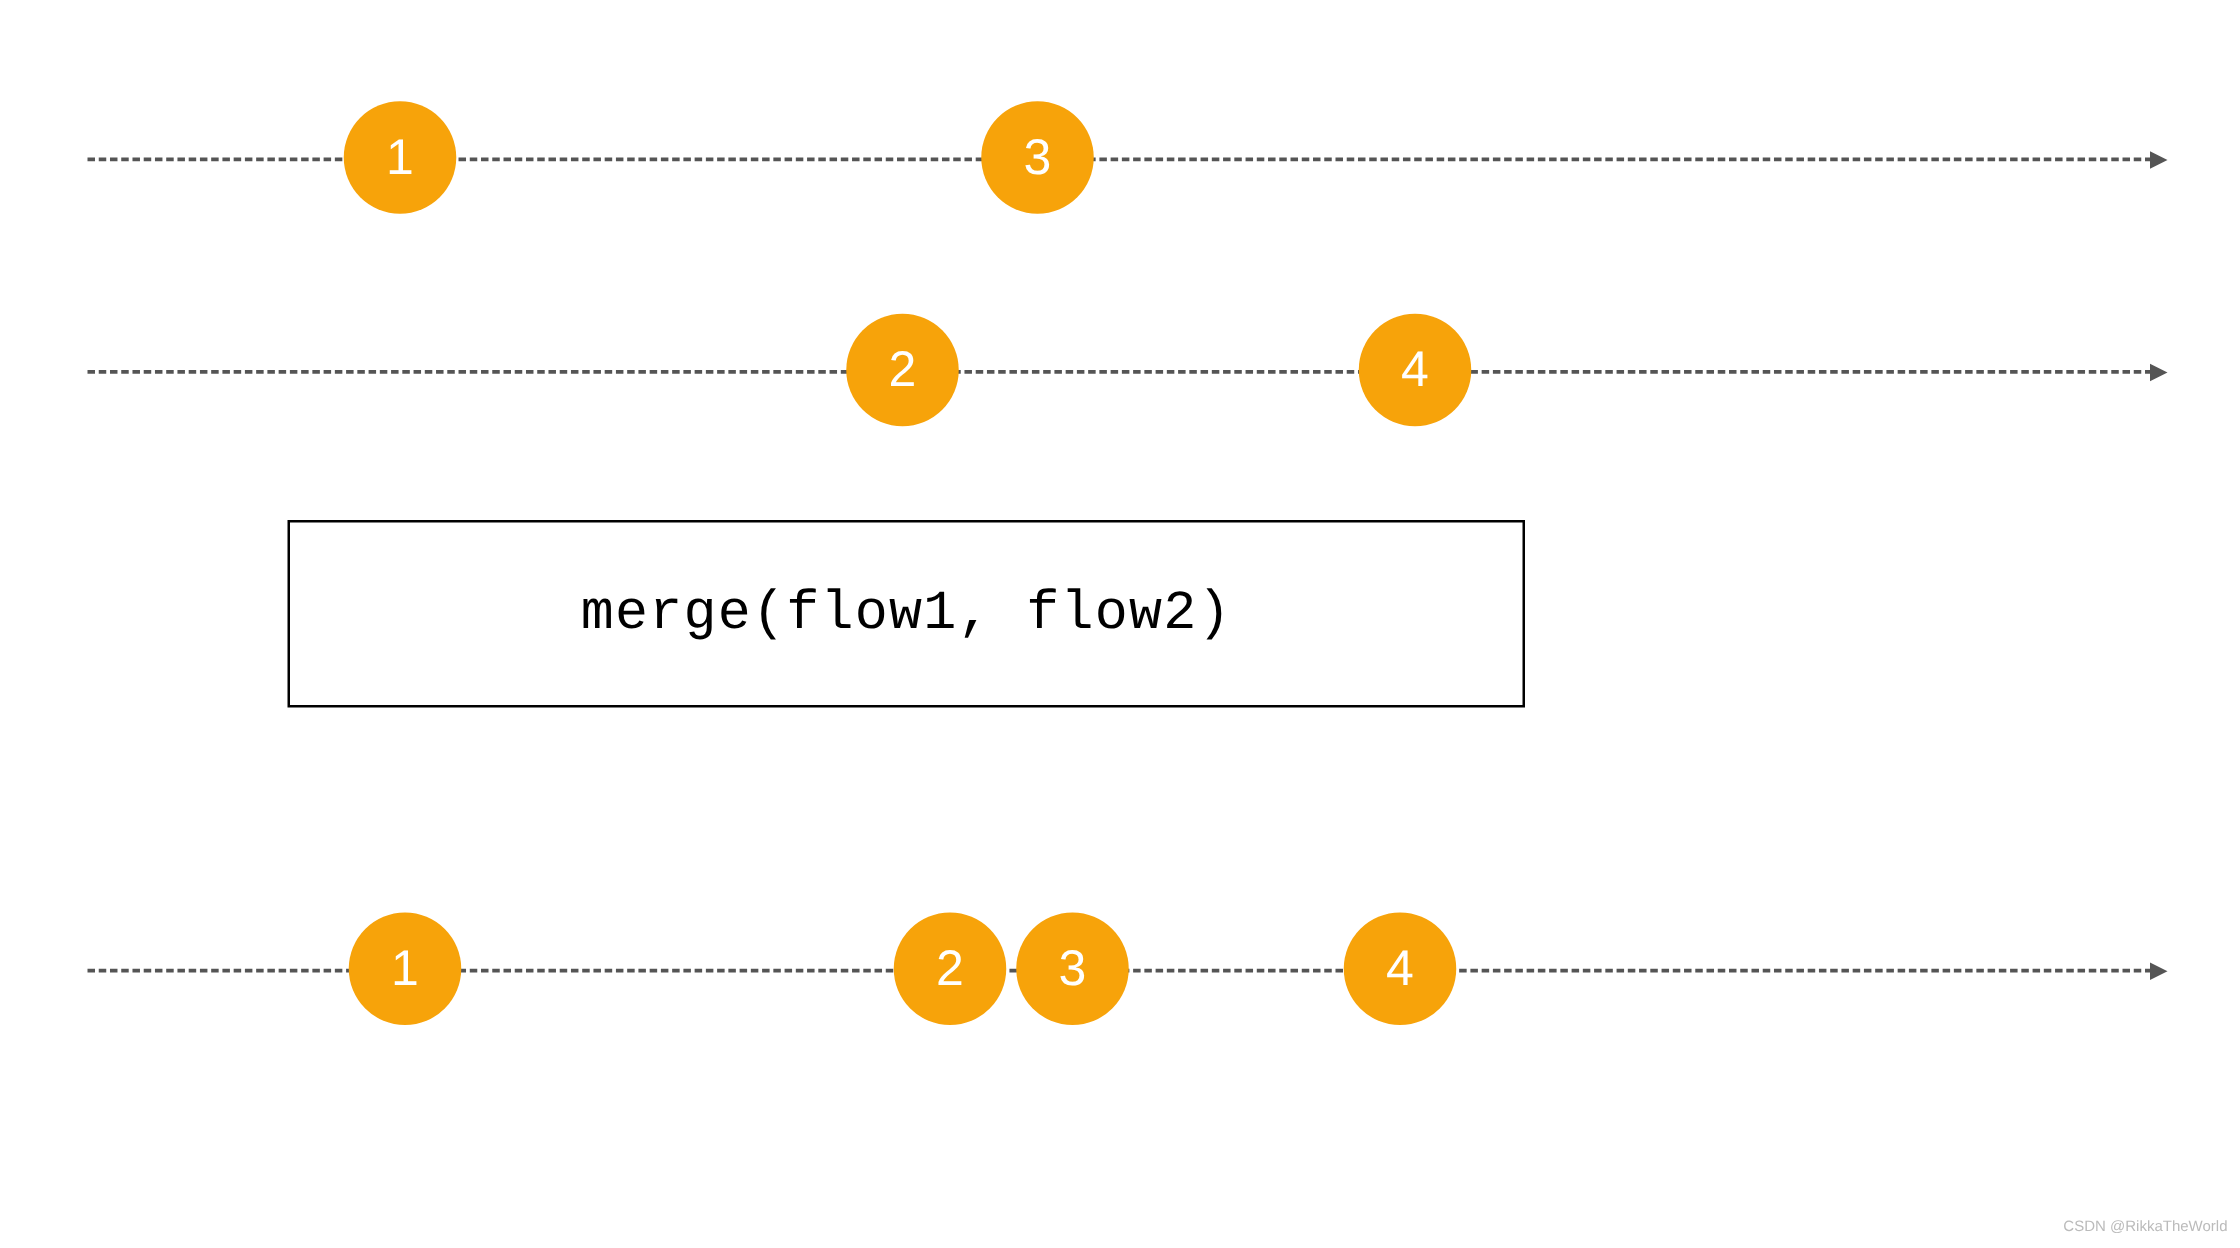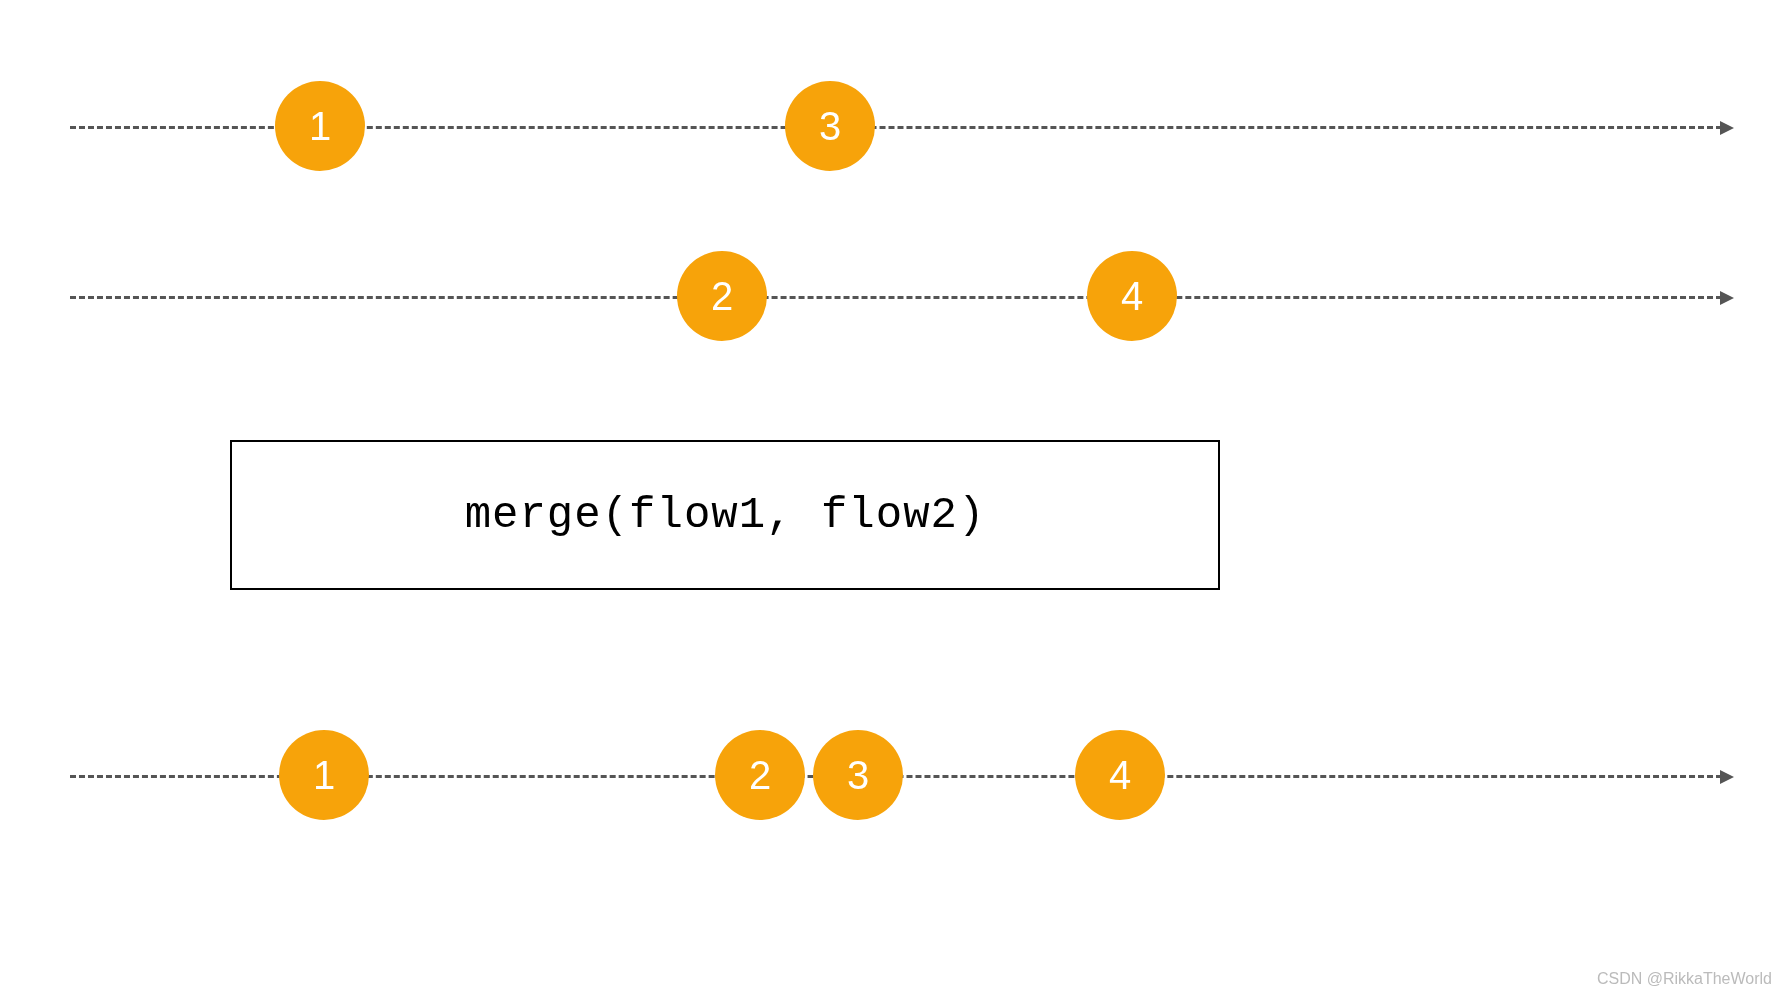--- a/index.html
+++ b/index.html
@@ -48,36 +48,36 @@
       display: flex;
       align-items: center;
       justify-content: center;
       font-size: 40px;
       font-weight: 400;
       transform: translate(-50%, -50%);
     }
     .operator-box {
       position: absolute;
       left: 230px;
-      top: 440px;
+      top: 416px;
       width: 990px;
       height: 150px;
       border: 2px solid #000;
       display: flex;
       align-items: center;
       justify-content: center;
       font-family: "Courier New", Courier, monospace;
       font-size: 44px;
       letter-spacing: 1px;
     }
     .watermark {
       position: absolute;
-      right: 20px;
+      right: 10px;
       bottom: 10px;
-      font-size: 16px;
+      font-size: 12px;
       color: #bbb;
       font-family: Arial, sans-serif;
     }
   </style>
 </head>
 <body>
 
 <div class="diagram">
 
   <div class="timeline" style="top:126px;">

